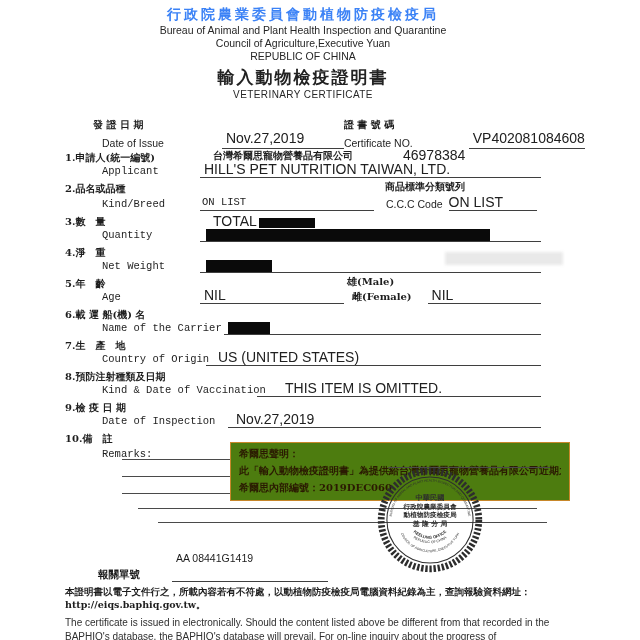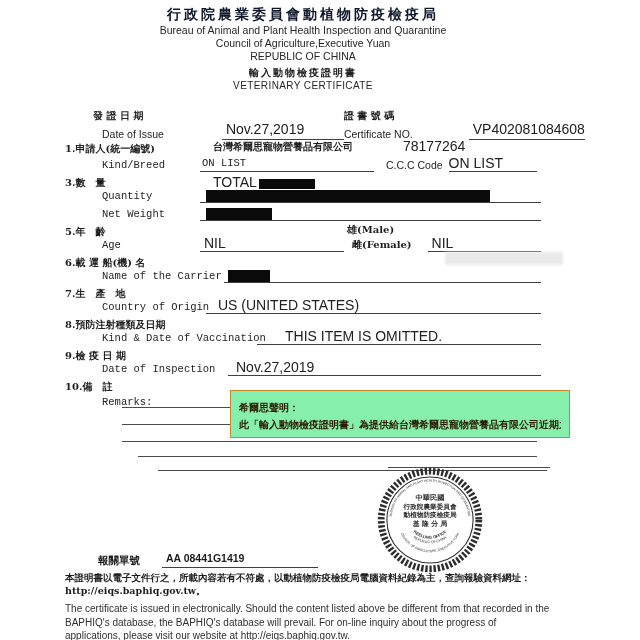--- a/index.html
+++ b/index.html
@@ -4,23 +4,23 @@
 <style>
   html,body { margin:0; padding:0; background:#ffffff; }
   .page {
     position:relative; width:640px; height:640px; background:#fff;
     font-family:"Liberation Sans", sans-serif; color:#1c1c1c; overflow:hidden;
   }
   .content { position:absolute; left:65px; top:6px; width:476px; }
 
   
   .hdr { text-align:center; }
-  .hdr-title-cn { font-family:"DejaVu Serif", serif; font-weight:bold; font-size:14px; letter-spacing:3px; color:#0f172a; }
+  .hdr-title-cn { font-family:"DejaVu Serif", serif; font-weight:bold; font-size:14px; letter-spacing:3px; color:#3b82f6; }
   .hdr-en { font-size:10.5px; line-height:13px; color:#262626; }
-  .hdr-doc-cn { font-family:"DejaVu Serif", serif; font-weight:bold; font-size:10px; letter-spacing:2px; margin-top:3px; color:#222; }
+  .hdr-doc-cn { font-family:"DejaVu Serif", serif; font-weight:bold; font-size:17px; letter-spacing:2px; margin-top:3px; color:#222; }
   .hdr-doc-en { font-size:10px; letter-spacing:0.4px; color:#262626; margin-bottom:16px; }
 
   
   .topline { display:flex; margin-top:3px; }
   .topline .half1 { width:290px; }
   .topline .half2 { flex:1; }
   .cn { font-family:"DejaVu Serif", serif; font-weight:bold; font-size:10px; color:#1e1e1e; white-space:pre; }
   .indent28 { padding-left:28px; display:inline-block; }
   .en { font-family:"Liberation Mono", monospace; font-size:10.5px; color:#1e1e1e; white-space:pre; }
   .en-sans { font-size:10.5px; color:#1e1e1e; white-space:pre; }
@@ -42,35 +42,35 @@
 
   .remarks-body { position:relative; height:92px; margin-left:37px; }
   .rule { position:absolute; border-top:1.1px solid #4a4a4a; }
   .r1 { left:20px; right:4px; top:16px; }
   .r2 { left:20px; right:4px; top:33px; }
   .r3 { left:20px; right:4px; top:50px; }
   .r4 { left:36px; right:4px; top:65px; }
   .r5 { left:56px; right:-6px; top:79px; }
   .note-box {
     position:absolute; left:128px; top:-1px; width:322px;
-    background:#86efac; border:1px solid #c8872a; padding:8px 8px 4px 8px;
+    background:#4d7c0f; border:1px solid #c8872a; padding:2px 8px 4px 8px;
   }
   .note-line { font-family:"DejaVu Serif", serif; font-weight:bold; font-size:10px; line-height:17px; color:#2b1a02; white-space:nowrap; overflow:hidden; }
 
   
   .stamp { position:absolute; left:376px; top:466px; width:108px; height:108px; }
   .stamp text { fill:#2d2d2d; }
 
   .line-over-stamp { position:absolute; left:388px; top:467px; width:162px; border-top:1.1px solid #4a4a4a; }
 
   
   .footer { position:absolute; left:65px; top:552px; width:487px; }
   .decl-line { display:flex; align-items:flex-end; padding-left:33px; }
   .decl-label { font-family:"DejaVu Serif", serif; font-weight:bold; font-size:10.5px; }
-  .decl-num { font-size:10.5px; border-bottom:1.2px solid #3f3f3f; width:152px; margin-left:22px; padding-left:4px; padding-bottom:3px;font-weight:bold; }
+  .decl-num { font-size:10.5px; border-bottom:1.2px solid #3f3f3f; width:152px; margin-left:32px; padding-left:4px; padding-bottom:17px; }
   .notice-cn { margin-top:3px; font-family:"DejaVu Serif", serif; font-weight:bold; font-size:9.5px; line-height:13px; color:#1e1e1e; }
   .notice-en { margin-top:5px; font-size:10px; line-height:13.5px; color:#2f2f2f; }
 
   .ghost { position:absolute; background:#e9e9e9; filter:blur(1.5px); }
   .ghost1 { left:445px; top:252px; width:118px; height:13px; }
 </style>
 </head>
 <body>
 
 <div class="page">
@@ -99,25 +99,33 @@
           <span class="en-sans">Certificate NO.</span>
           <span class="uline grow" style="margin-left:8px; padding-left:4px;"><span class="val">VP402081084608</span></span>
         </div>
       </div>
     </div>
 
     <div class="field">
       <div class="cn-line">
         <span class="cn">1.申請人(統一編號)</span>
         <span class="cn abs" style="left:148px;">台灣希爾思寵物營養品有限公司</span>
-        <span class="val abs" style="left:338px;">78177264</span>
-      </div>
-    </div>
-
-    <div class="field">
+        <span class="val abs" style="left:338px;">46978384</span>
+      </div>
+      <div class="en-line">
+        <span class="en lblw" style="width:98px;">Applicant</span>
+        <span class="uline grow" style="padding-left:4px;"><span class="val">HILL'S PET NUTRITION TAIWAN, LTD.</span></span>
+      </div>
+    </div>
+
+    <div class="field">
+      <div class="cn-line">
+        <span class="cn">2.品名或品種</span>
+        <span class="cn abs" style="left:320px;">商品標準分類號列</span>
+      </div>
       <div class="en-line">
         <span class="en lblw" style="width:98px;">Kind/Breed</span>
         <span class="uline" style="width:172px; padding-left:2px;"><span class="val-mono">ON LIST</span></span>
         <span class="en-sans" style="margin-left:12px;">C.C.C Code</span>
         <span class="uline ccc-uline"><span class="val">ON LIST</span></span>
       </div>
     </div>
 
     <div class="field">
       <div class="cn-line">
@@ -126,20 +134,21 @@
           <span class="val">TOTAL</span><span class="bar" style="width:56px; height:10px; margin-left:2px;"></span>
         </span>
       </div>
       <div class="en-line">
         <span class="en lblw" style="width:98px;">Quantity</span>
         <span class="uline grow" style="padding-left:6px;"><span class="bar" style="width:284px; height:12px; margin-bottom:-1px;"></span></span>
       </div>
     </div>
 
     <div class="field">
+      <div class="cn-line"><span class="cn">4.淨　重</span></div>
       <div class="en-line">
         <span class="en lblw" style="width:98px;">Net Weight</span>
         <span class="uline grow" style="padding-left:6px;"><span class="bar" style="width:66px; height:12px; margin-bottom:-1px;"></span></span>
       </div>
     </div>
 
     <div class="field">
       <div class="cn-line">
         <span class="cn">5.年　齡</span>
         <span class="cn abs" style="left:282px;">雄(Male)</span>
@@ -189,20 +198,21 @@
       <div class="remarks-body">
         <span class="en">Remarks:</span>
         <div class="rule r1"></div>
         <div class="rule r2"></div>
         <div class="rule r3"></div>
         <div class="rule r4"></div>
         <div class="rule r5"></div>
         <div class="note-box">
           <div class="note-line">希爾思聲明：</div>
           <div class="note-line">此「輸入動物檢疫證明書」為提供給台灣希爾思寵物營養品有限公司近期之文件</div>
+          <div class="note-line">希爾思內部編號：2019DEC060</div>
         </div>
       </div>
     </div>
 
   </div>
 
   <div class="line-over-stamp"></div>
   <div class="ghost ghost1"></div>
 
   <svg class="stamp" viewBox="0 0 104 104" xmlns="http://www.w3.org/2000/svg">

